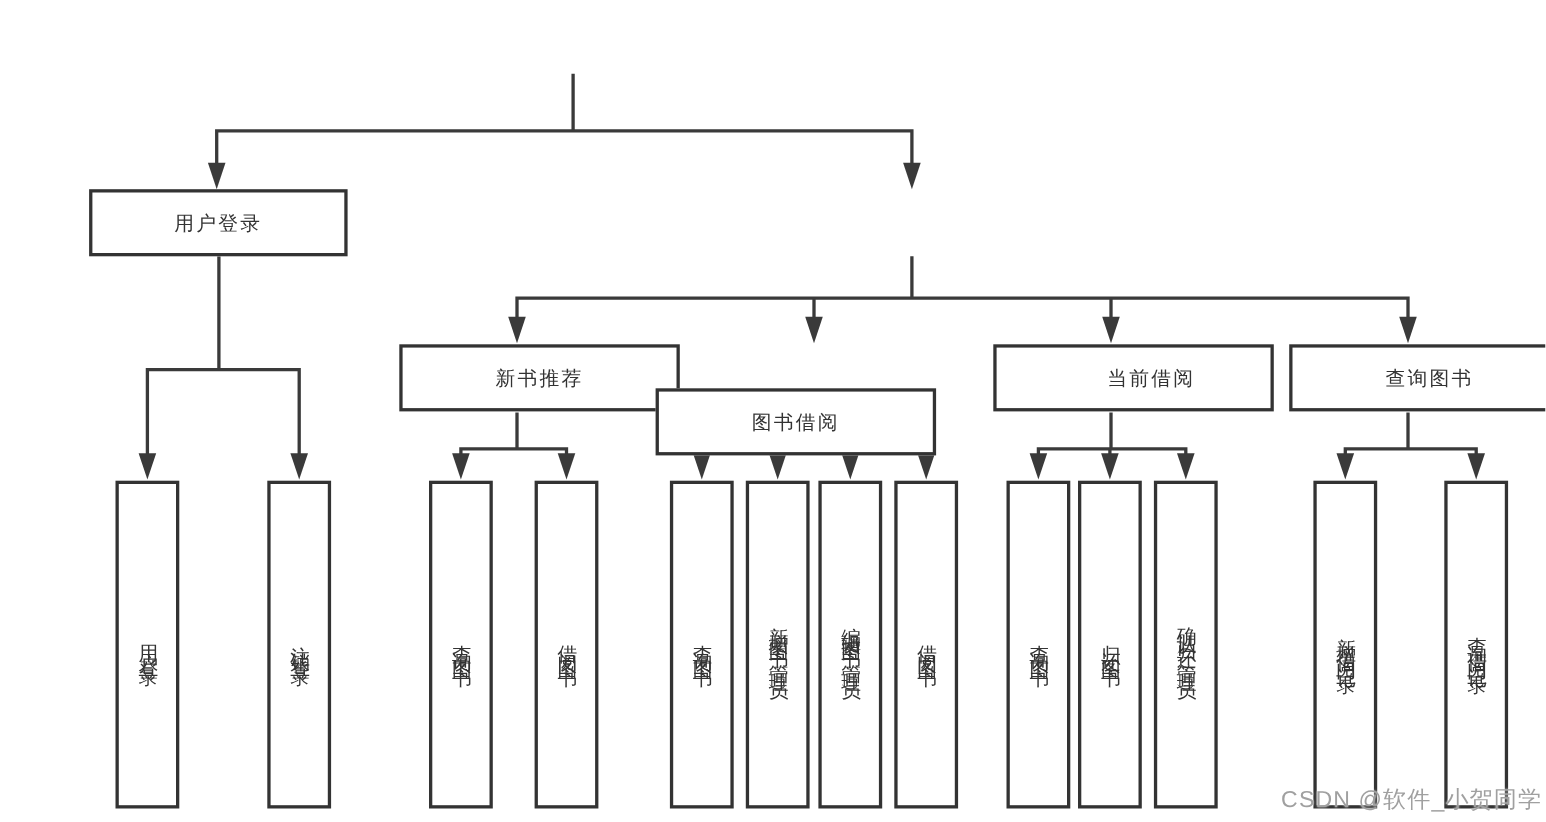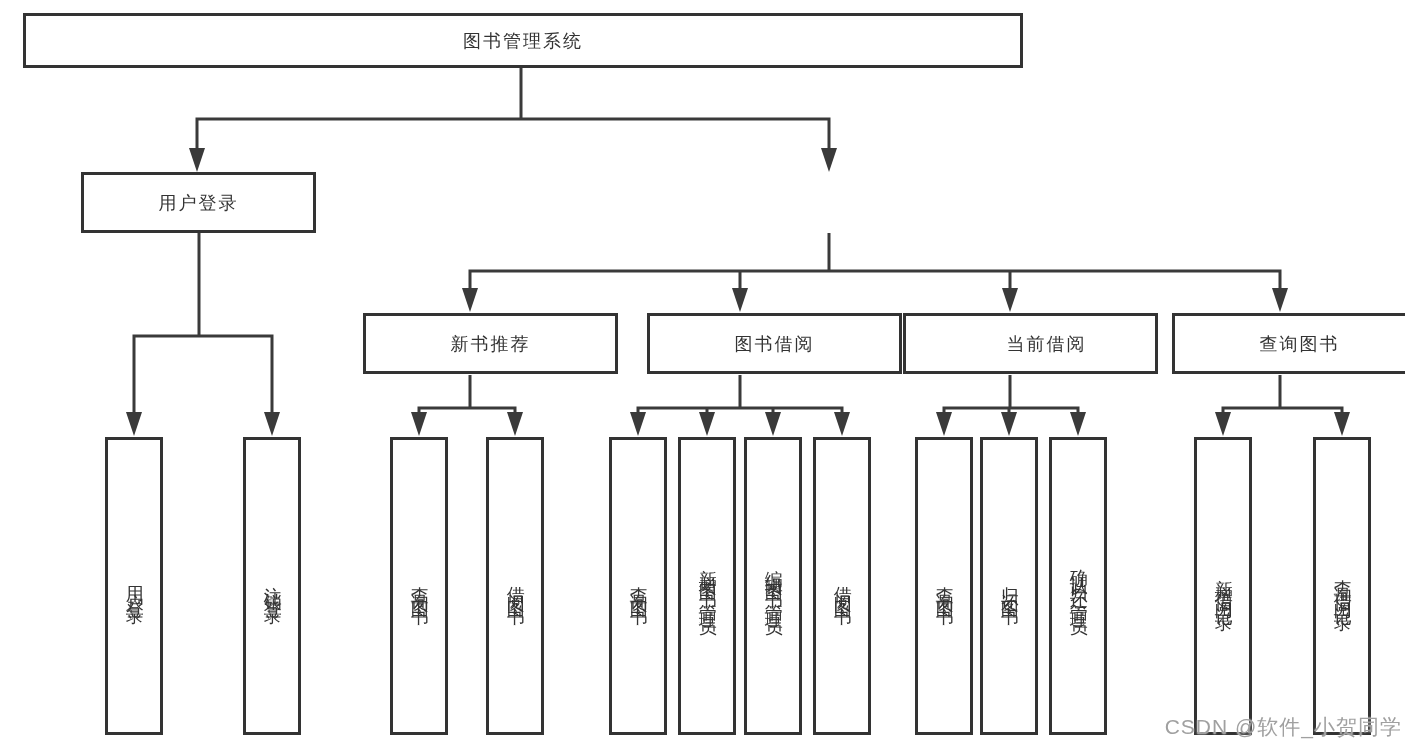--- a/index.html
+++ b/index.html
@@ -93,32 +93,29 @@
     <path class="arrow" d="M699 412 h16 l-8 24 z"></path>
     <path class="arrow" d="M765 412 h16 l-8 24 z"></path>
     <path class="arrow" d="M834 412 h16 l-8 24 z"></path>
     <path class="arrow" d="M936 412 h16 l-8 24 z"></path>
     <path class="arrow" d="M1001 412 h16 l-8 24 z"></path>
     <path class="arrow" d="M1070 412 h16 l-8 24 z"></path>
     <path class="arrow" d="M1215 412 h16 l-8 24 z"></path>
     <path class="arrow" d="M1334 412 h16 l-8 24 z"></path>
   </svg>
 
-  <div class="node root">
-    <span>图书管理系统</span>
-  </div>
 
   <div class="node lvl2" style="left:81px;width:235px;">
     <span>用户登录</span>
   </div>
 
   <div class="node lvl3" style="left:363px;">
     <span>新书推荐</span>
   </div>
-  <div class="node lvl3" style="left:647px;">
+  <div class="node lvl3" style="left:596px;margin-top:40px;">
     <span>图书借阅</span>
   </div>
   <div class="node lvl3" style="left:903px;padding-left:32px;">
     <span>当前借阅</span>
   </div>
   <div class="node lvl3" style="left:1172px;">
     <span>查询图书</span>
   </div>
 
   <div class="vnode" style="left:105px;">

